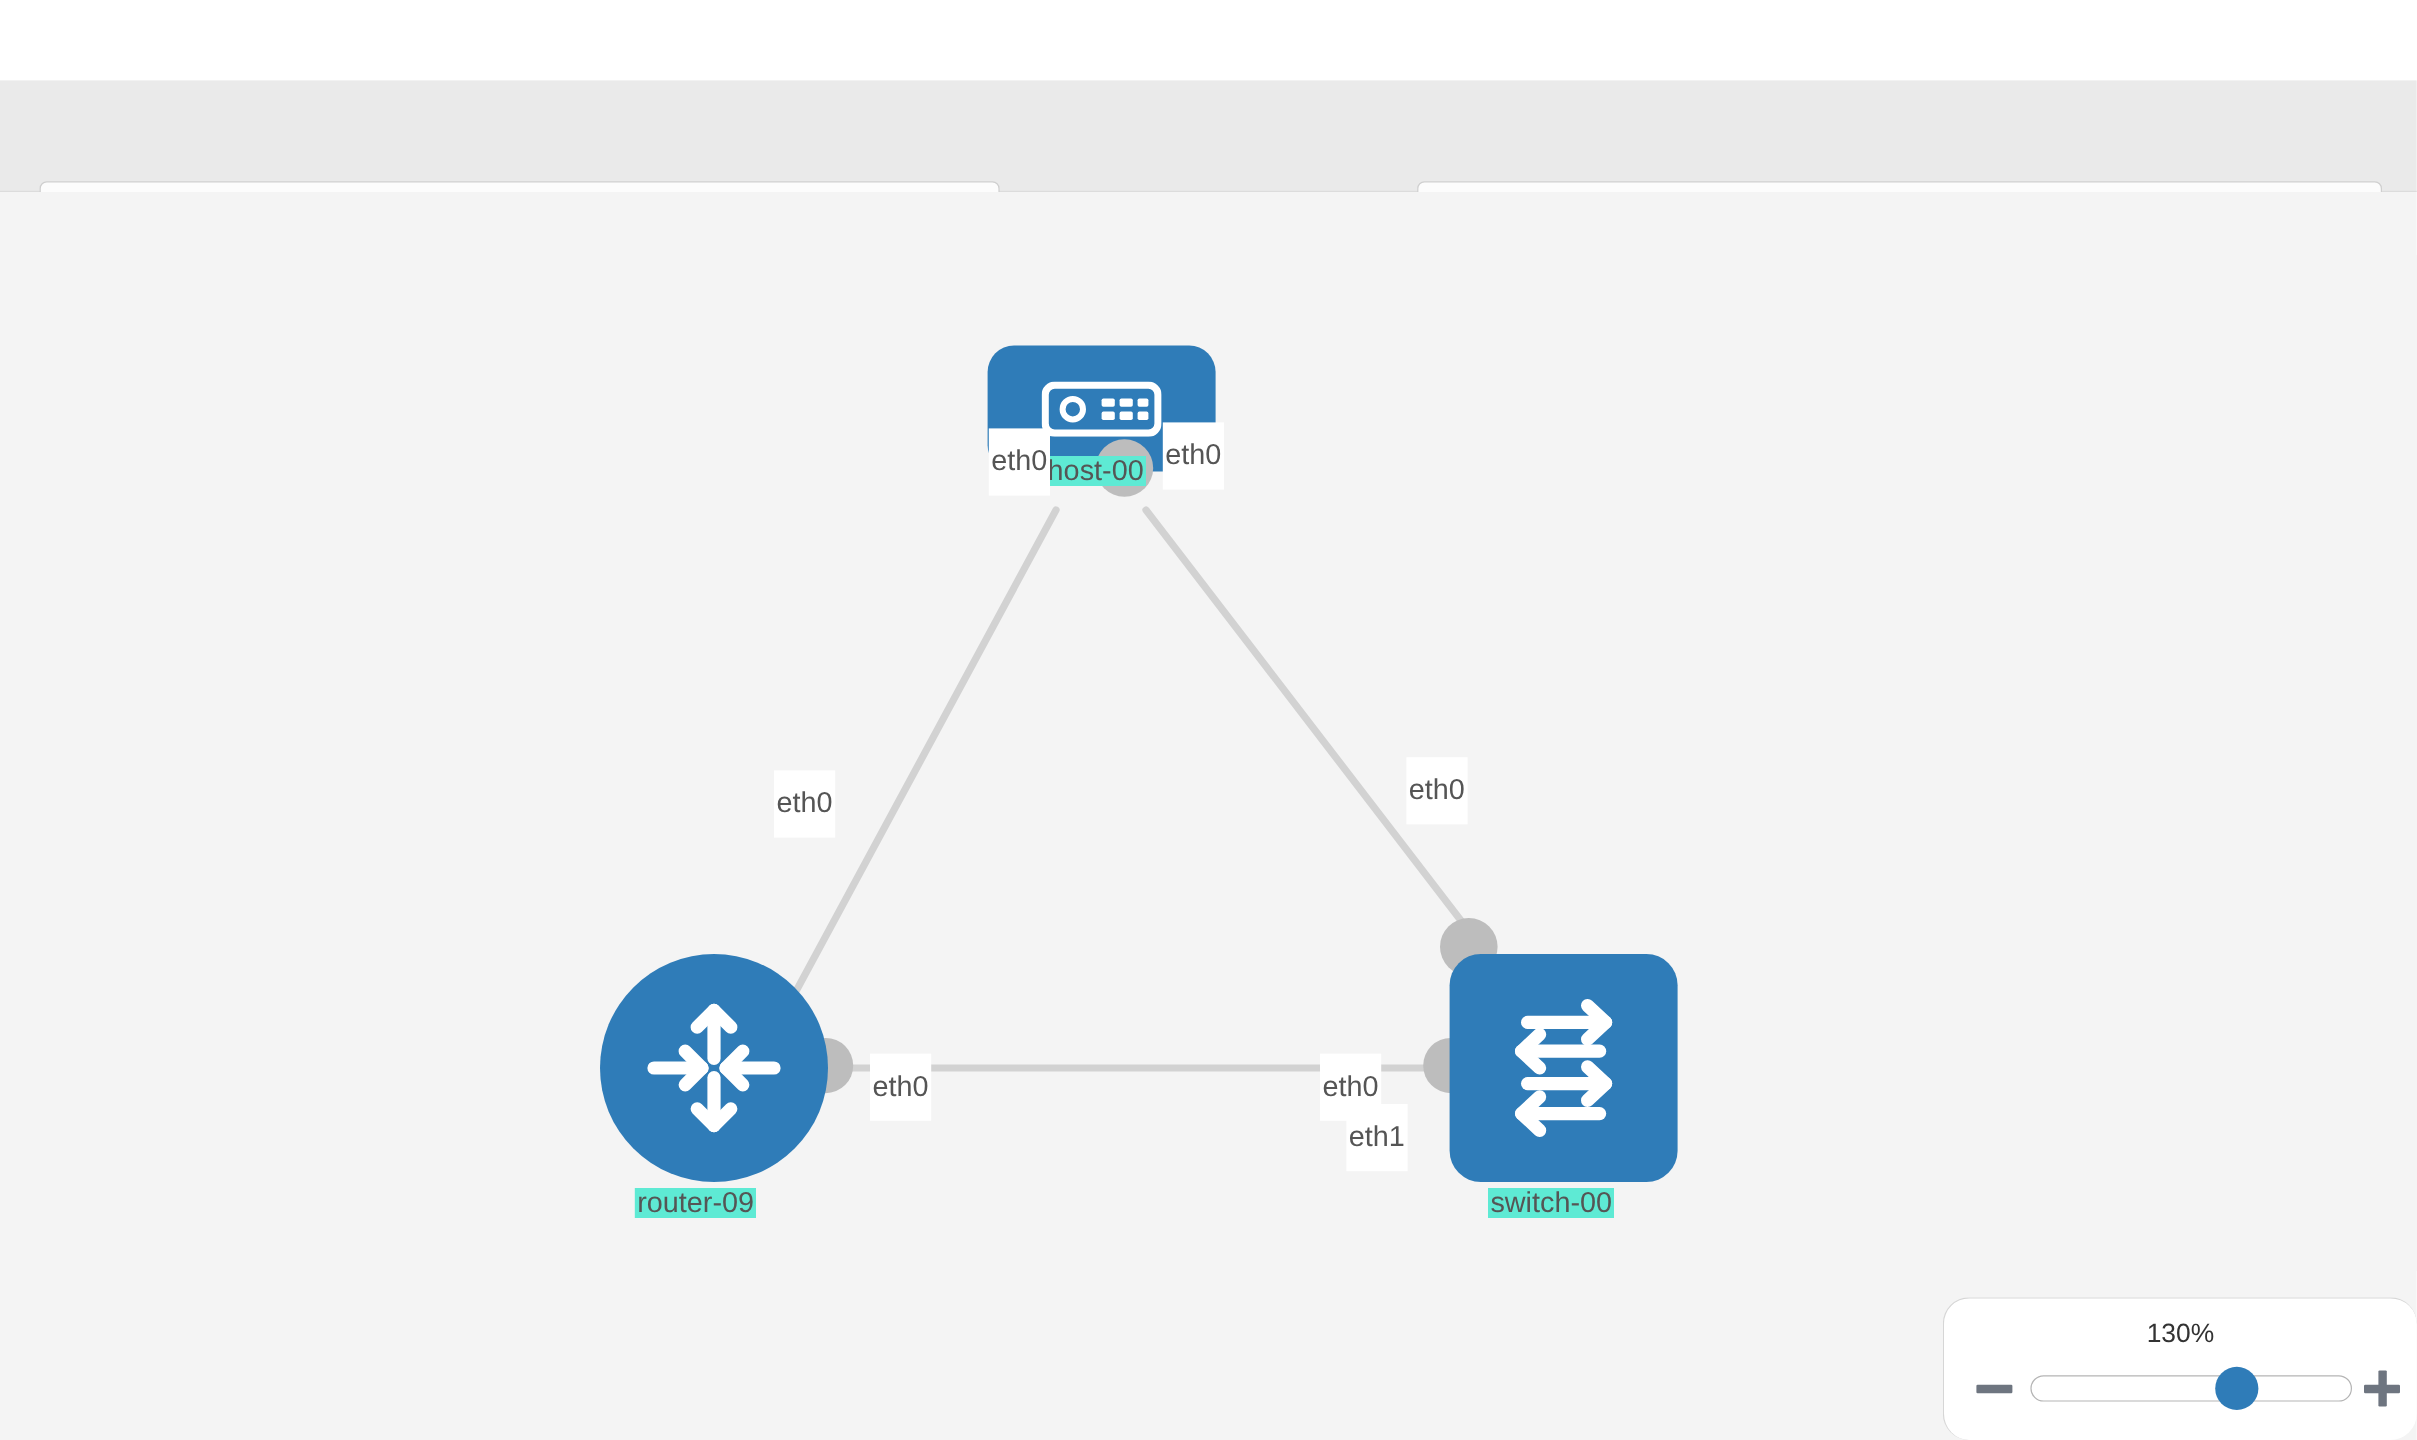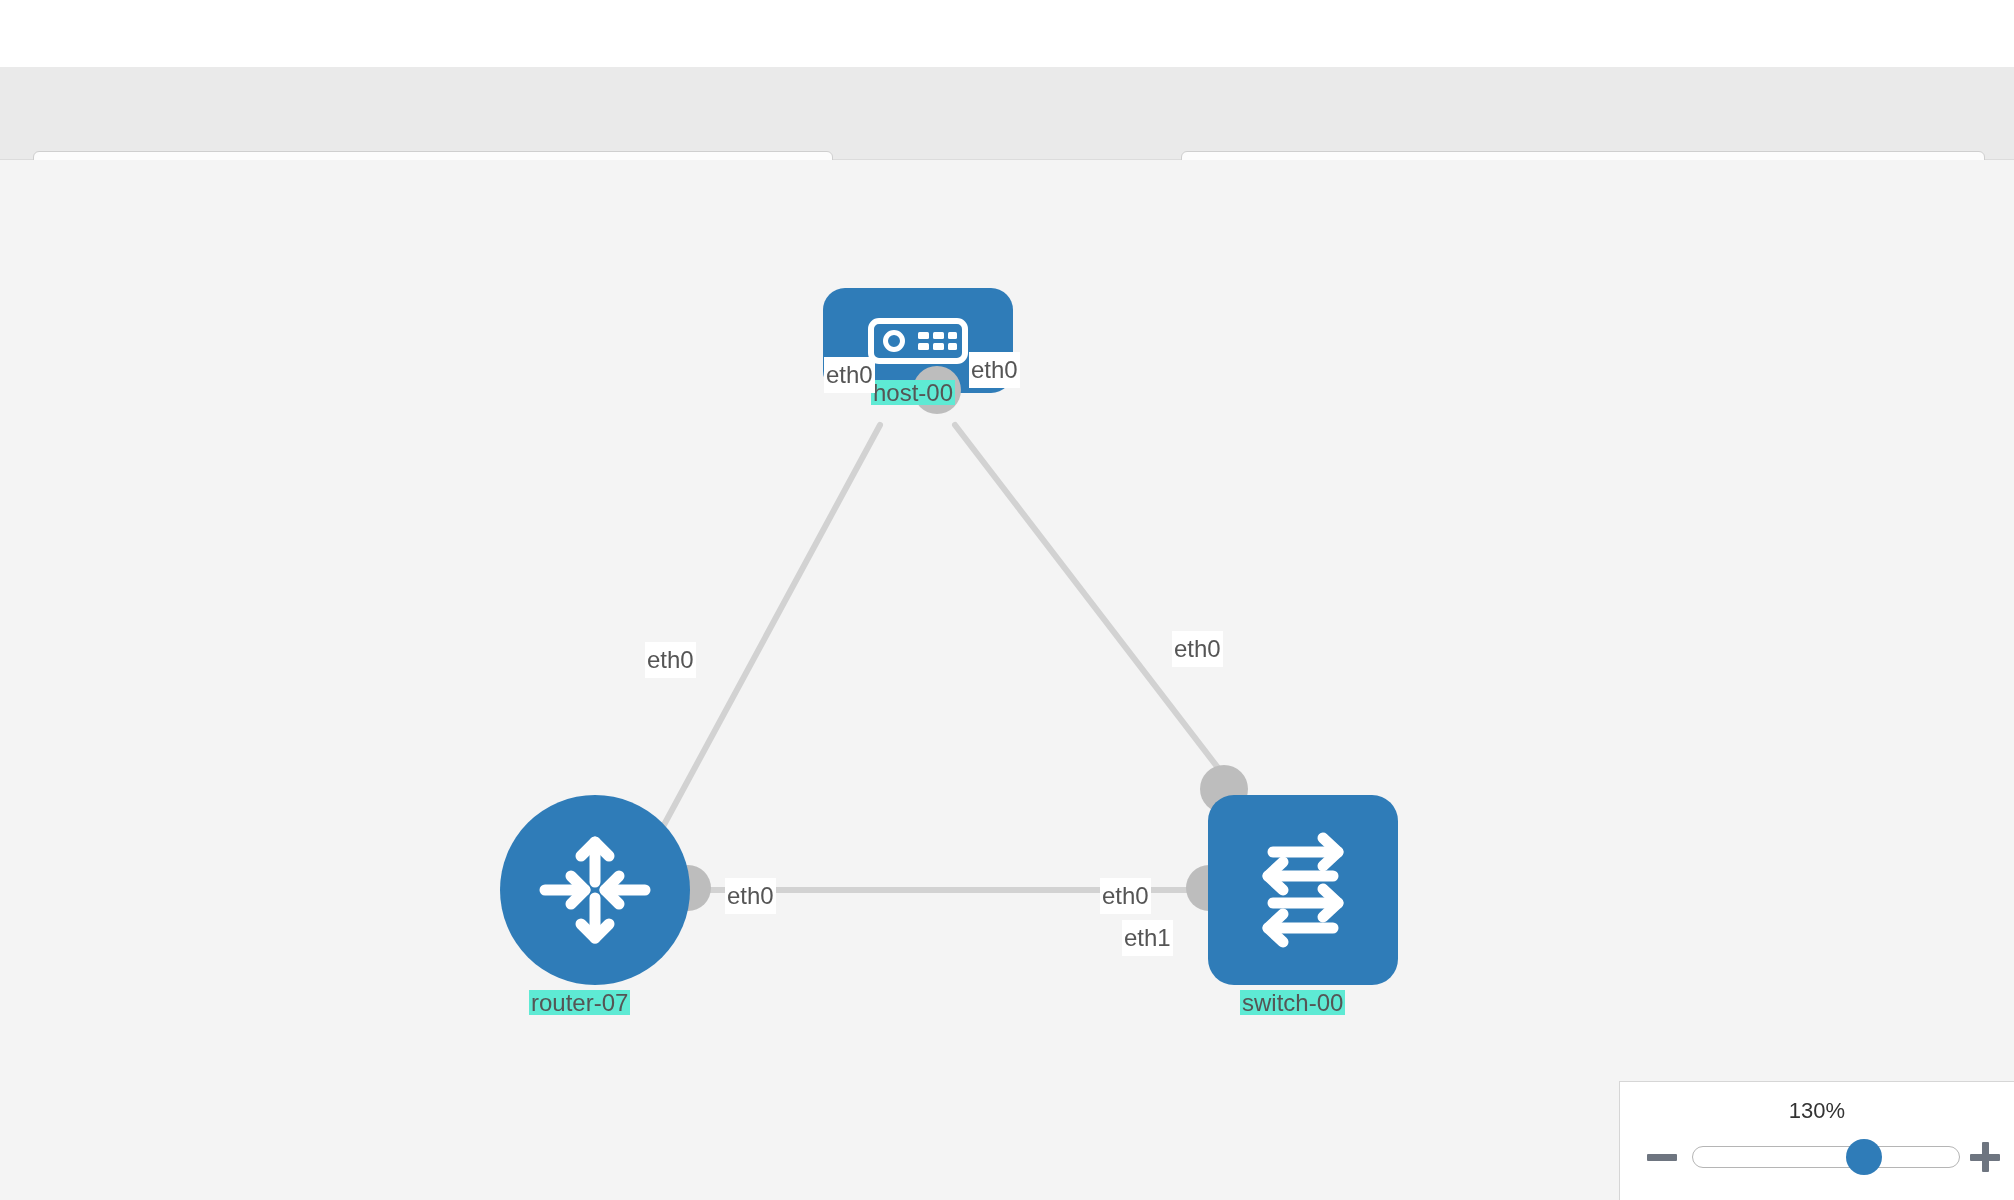--- a/index.html
+++ b/index.html
@@ -112,32 +112,33 @@
     background: #bdbdbd;
     border-radius: 50%;
   }
 
   .edge-label {
     position: absolute;
     font-size: 24px;
     color: #555555;
     background: #ffffff;
     white-space: nowrap;
-    padding: 4px 2px;
+    padding: 14px 2px;
     line-height: 1.15;
   }
 
   
   .zoom-widget {
     position: absolute;
     left: 1619px; top: 1081px;
     width: 395px; height: 119px;
     background: #ffffff;
     border-top: 1px solid #d6d6d6;
     border-left: 1px solid #d6d6d6;
+    border-radius: 22px;
   }
   .zoom-pct {
     position: absolute; left: 0; right: 0; top: 16px;
     text-align: center;
     font-size: 22px; color: #333333;
   }
   .zoom-row {
     position: absolute; left: 0; top: 52px;
     width: 395px; height: 46px;
   }
@@ -256,21 +257,21 @@
             <polyline points="46,94 60,108 74,94"></polyline>
 
             <line x1="10" y1="60" x2="50" y2="60"></line>
             <polyline points="36,46 50,60 36,74"></polyline>
 
             <line x1="110" y1="60" x2="70" y2="60"></line>
             <polyline points="84,46 70,60 84,74"></polyline>
           </g>
         </svg>
       </div>
-      <div class="node-label" style="left:29px; top:195px;">router-07</div>
+      <div class="node-label" style="left:29px; top:195px;">router-09</div>
     </div>
 
     <div class="node" id="switch-00" style="left:1208px; top:635px; width:163px; height:190px;">
       <div class="port" style="left:-8px; top:-30px; width:48px; height:48px;"></div>
       <div class="port" style="left:-22px; top:70px; width:46px; height:46px;"></div>
       <div class="node-shape">
         <svg width="120" height="120" viewBox="0 0 120 120" aria-hidden="true">
           <g stroke="#ffffff" stroke-width="11" stroke-linecap="round" stroke-linejoin="round" fill="none">
 
             <line x1="30" y1="22" x2="95" y2="22"></line>

